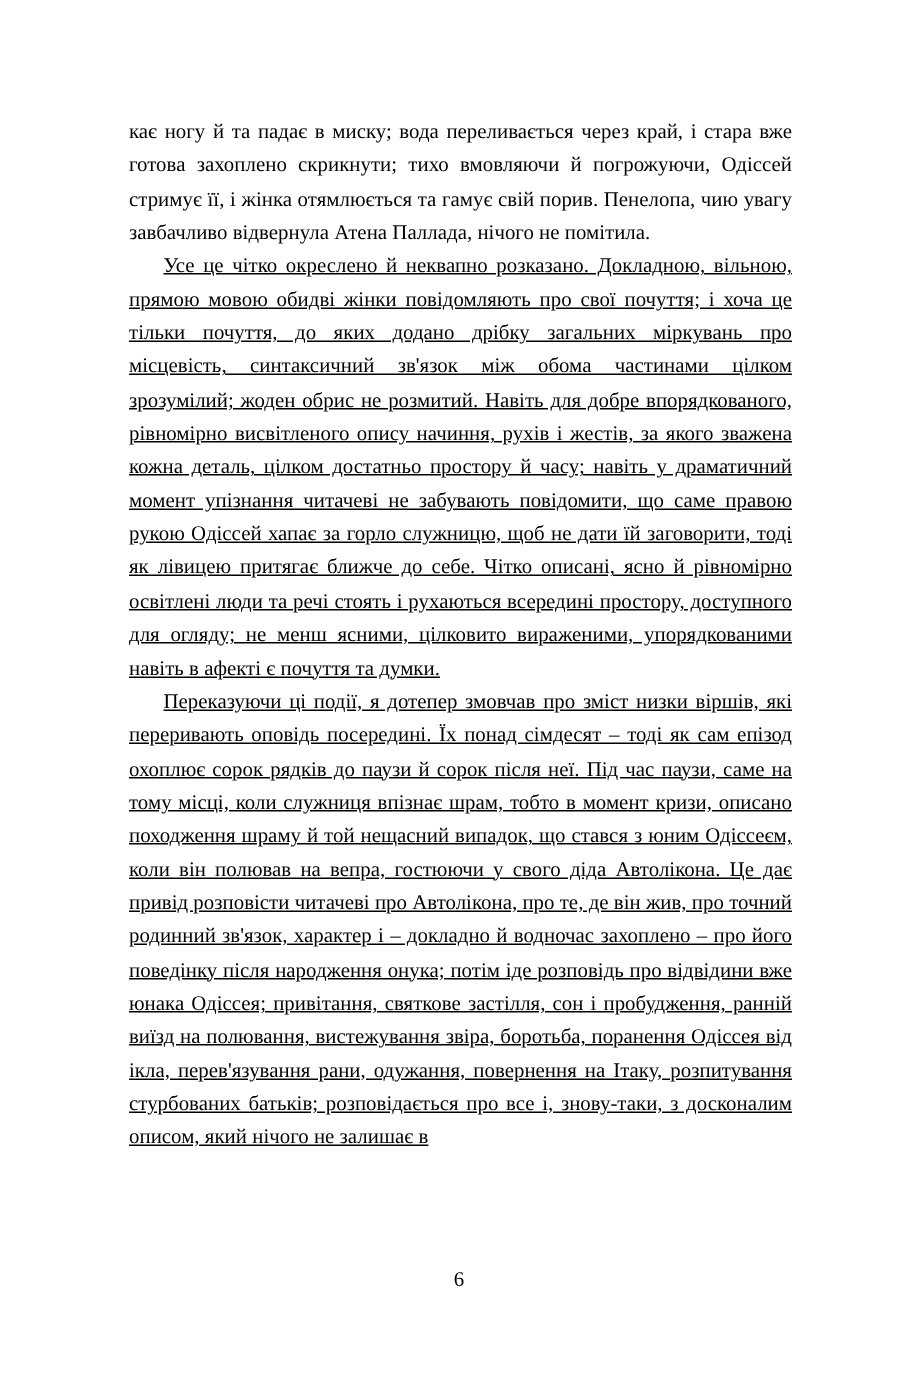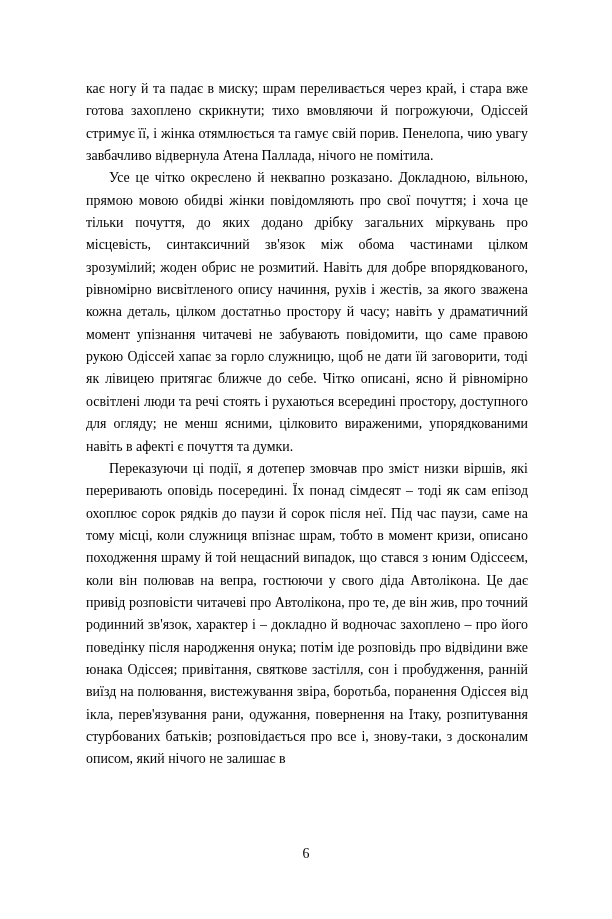--- a/index.html
+++ b/index.html
@@ -28,34 +28,35 @@
     text-justify: inter-word;
     hyphens: none;
     letter-spacing: 0.02px;
   }
   .para {
     margin: 0;
     text-indent: 0;
   }
   .para.indented {
     text-indent: 23px;
+    text-decoration: underline;
   }
   .page-number {
     position: absolute;
     left: 0;
     right: 0;
     top: 846px;
     text-align: center;
     font-size: 13.9px;
     font-family: "Liberation Serif", serif;
   }
 </style>
 </head>
 <body>
 
 <div class="page">
   <div class="body-text">
-    <p class="para">кає ногу й та падає в миску; шрам переливається через край, і стара вже готова захоплено скрикнути; тихо вмовляючи й погрожуючи, Одіссей стримує її, і жінка отямлюється та гамує свій порив. Пенелопа, чию увагу завбачливо відвернула Атена Паллада, нічого не помітила.</p>
+    <p class="para">кає ногу й та падає в миску; вода переливається через край, і стара вже готова захоплено скрикнути; тихо вмовляючи й погрожуючи, Одіссей стримує її, і жінка отямлюється та гамує свій порив. Пенелопа, чию увагу завбачливо відвернула Атена Паллада, нічого не помітила.</p>
     <p class="para indented">Усе це чітко окреслено й неквапно розказано. Докладною, вільною, прямою мовою обидві жінки повідомляють про свої почуття; і хоча це тільки почуття, до яких додано дрібку загальних міркувань про місцевість, синтаксичний зв'язок між обома частинами цілком зрозумілий; жоден обрис не розмитий. Навіть для добре впорядкованого, рівномірно висвітленого опису начиння, рухів і жестів, за якого зважена кожна деталь, цілком достатньо простору й часу; навіть у драматичний момент упізнання читачеві не забувають повідомити, що саме правою рукою Одіссей хапає за горло служницю, щоб не дати їй заговорити, тоді як лівицею притягає ближче до себе. Чітко описані, ясно й рівномірно освітлені люди та речі стоять і рухаються всередині простору, доступного для огляду; не менш ясними, цілковито вираженими, упорядкованими навіть в афекті є почуття та думки.</p>
     <p class="para indented">Переказуючи ці події, я дотепер змовчав про зміст низки віршів, які переривають оповідь посередині. Їх понад сімдесят – тоді як сам епізод охоплює сорок рядків до паузи й сорок після неї. Під час паузи, саме на тому місці, коли служниця впізнає шрам, тобто в момент кризи, описано походження шраму й той нещасний випадок, що стався з юним Одіссеєм, коли він полював на вепра, гостюючи у свого діда Автолікона. Це дає привід розповісти читачеві про Автолікона, про те, де він жив, про точний родинний зв'язок, характер і – докладно й водночас захоплено – про його поведінку після народження онука; потім іде розповідь про відвідини вже юнака Одіссея; привітання, святкове застілля, сон і пробудження, ранній виїзд на полювання, вистежування звіра, боротьба, поранення Одіссея від ікла, перев'язування рани, одужання, повернення на Ітаку, розпитування стурбованих батьків; розповідається про все і, знову-таки, з досконалим описом, який нічого не залишає в</p>
   </div>
   <div class="page-number">6</div>
 </div>
 
 </body></html>

